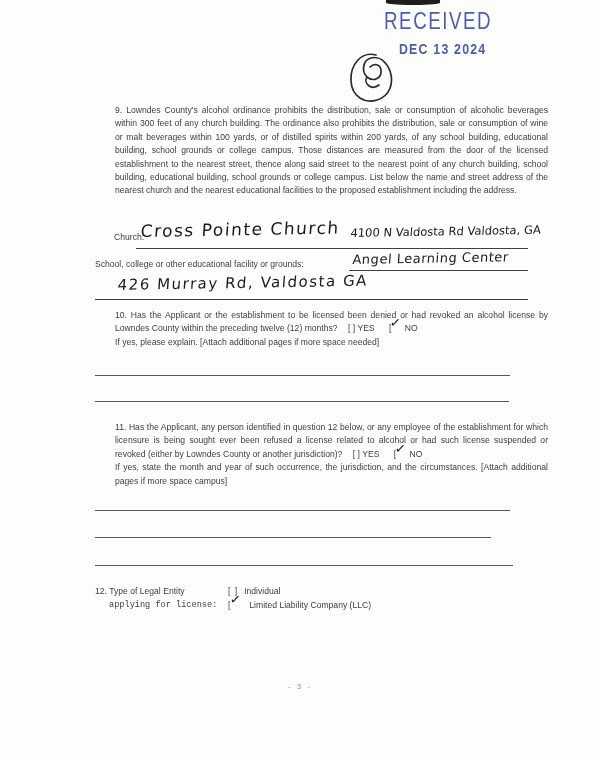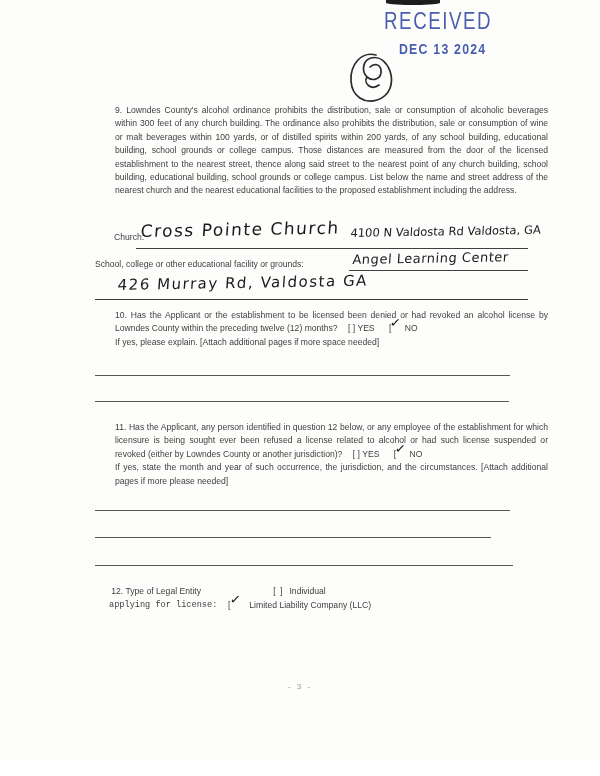--- a/index.html
+++ b/index.html
@@ -27,21 +27,21 @@
     white-space:nowrap;opacity:.92;
   }
   .stamp-date{
     position:absolute;left:399px;top:40px;font-size:15px;font-weight:700;
     letter-spacing:1.5px;color:#3c51a8;transform:scaleX(0.82);transform-origin:left top;
     white-space:nowrap;opacity:.92;
   }
   .top-mark{position:absolute;left:386px;top:0;width:54px;height:5px;background:#1d1d1d;border-radius:0 0 45% 45%;}
   .doodle{position:absolute;left:346px;top:50px;}
   .q12col{position:absolute;font-size:8.6px;line-height:13.8px;white-space:nowrap;}
-  .q12col .row{height:13.8px;text-align:center;}
+  .q12col .row{height:13.8px;}
   .cbox{display:inline-block;margin-right:6px;letter-spacing:1px;}
   .other-line{display:inline-block;width:252px;border-bottom:1px solid #444;height:9px;margin-left:2px;}
   .pageno{position:absolute;left:0;right:0;top:682px;text-align:center;font-size:8px;color:#979797;letter-spacing:2px;}
 </style>
 </head>
 <body>
 
 <div class="page">
 
   <div class="top-mark"></div>
@@ -72,21 +72,21 @@
     <span class="opt" style="margin-left:12px;"><span>[</span><span class="check">✓</span> <span>NO</span></span>
     <div>If yes, please explain.  [Attach additional pages if more space needed]</div>
   </div>
   <div class="ansline" style="left:95px;top:375px;width:415px;"></div>
   <div class="ansline" style="left:95px;top:401px;width:414px;"></div>
 
   <div class="para" style="left:95px;top:421px;width:433px;">
     <span>11. Has the Applicant, any person identified in question 12 below, or any employee of the establishment for which licensure is being sought ever been refused a license related to alcohol or had such license suspended or revoked (either by Lowndes County or another jurisdiction)?</span>
     <span class="opt" style="margin-left:8px;">[ ] YES</span>
     <span class="opt" style="margin-left:12px;"><span>[</span><span class="check">✓</span> <span>NO</span></span>
-    <div>If yes, state the month and year of such occurrence, the jurisdiction, and the circumstances.  [Attach additional pages if more please needed]</div>
+    <div>If yes, state the month and year of such occurrence, the jurisdiction, and the circumstances.  [Attach additional pages if more space campus]</div>
   </div>
   <div class="ansline" style="left:95px;top:510px;width:415px;"></div>
   <div class="ansline" style="left:95px;top:537px;width:396px;"></div>
   <div class="ansline" style="left:95px;top:565px;width:418px;"></div>
 
   <div class="q12col" style="left:95px;top:585px;">
     <div class="row">12. Type of Legal Entity</div>
     <div class="row" style="padding-left:14px;font-family:Liberation Mono, monospace;">applying for license:</div>
   </div>
 

